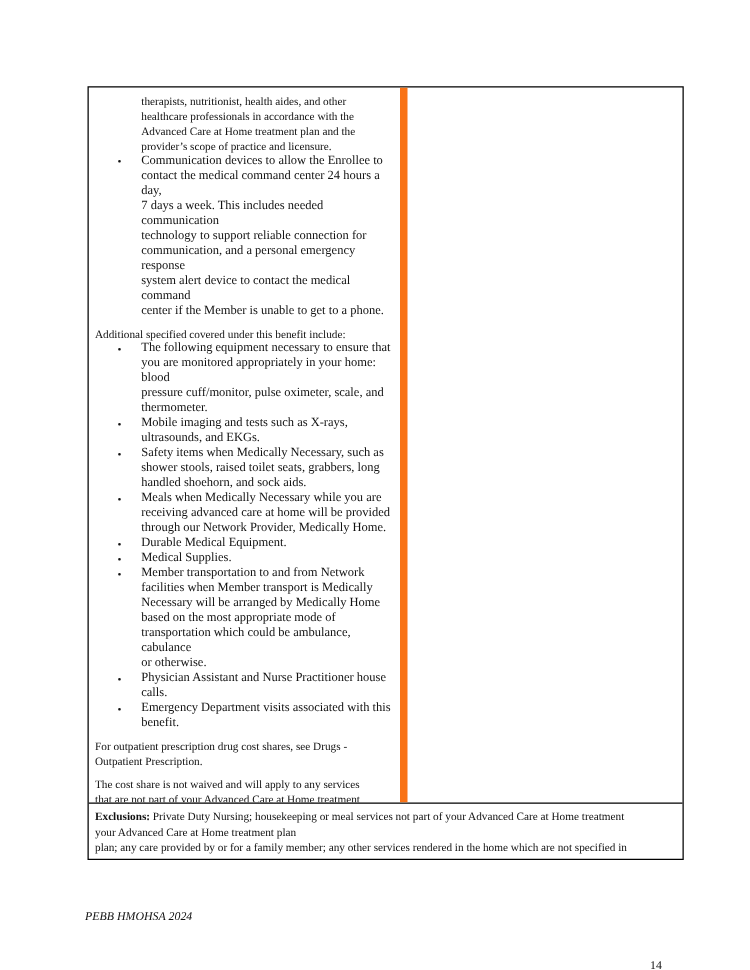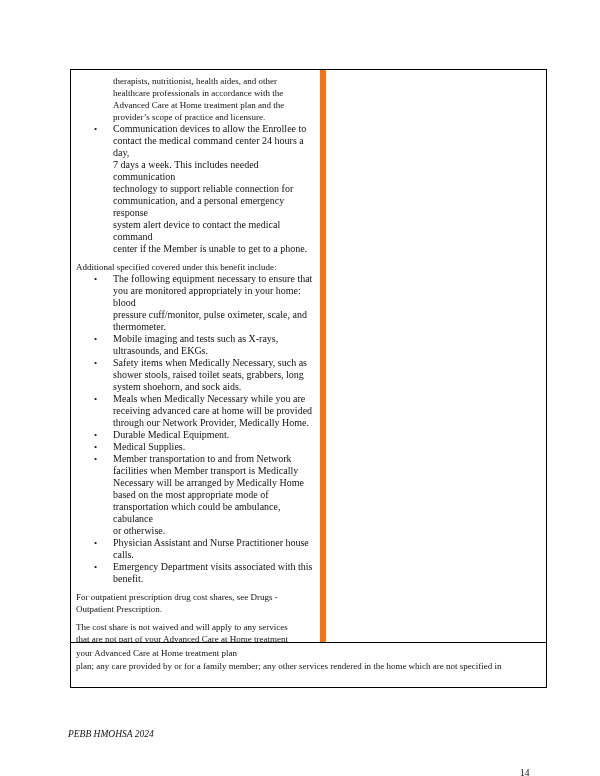--- a/index.html
+++ b/index.html
@@ -69,21 +69,21 @@
       </div>
       <div class="bullet">
         <span class="marker">•</span>
         <span class="btxt">Mobile imaging and tests such as X-rays,
 ultrasounds, and EKGs.</span>
       </div>
       <div class="bullet">
         <span class="marker">•</span>
         <span class="btxt">Safety items when Medically Necessary, such as
 shower stools, raised toilet seats, grabbers, long
-system shoehorn, and sock aids.</span>
+handled shoehorn, and sock aids.</span>
       </div>
       <div class="bullet">
         <span class="marker">•</span>
         <span class="btxt">Meals when Medically Necessary while you are
 receiving advanced care at home will be provided
 through our Network Provider, Medically Home.</span>
       </div>
 
 
       <div class="bullet">
@@ -120,19 +120,20 @@
       <div class="blk gap">The cost share is not waived and will apply to any services
 that are not part of your Advanced Care at Home treatment
 plan (for example, DME not specified in your Advanced Care
 at Home treatment plan).</div>
 
     </div>
     <div class="cell-right"></div>
   </div>
 
   <div class="row-excl">
+    <div class="excl-line"><b>Exclusions:</b><span> Private Duty Nursing; housekeeping or meal services not part of your Advanced Care at Home treatment</span></div>
     <div class="excl-line">your Advanced Care at Home treatment plan</div>
     <div class="excl-line">plan; any care provided by or for a family member; any other services rendered in the home which are not specified in</div>
   </div>
 </div>
 
 <div class="footer-left">PEBB HMOHSA 2024</div>
 <div class="footer-page">14</div>
 
 </body></html>

